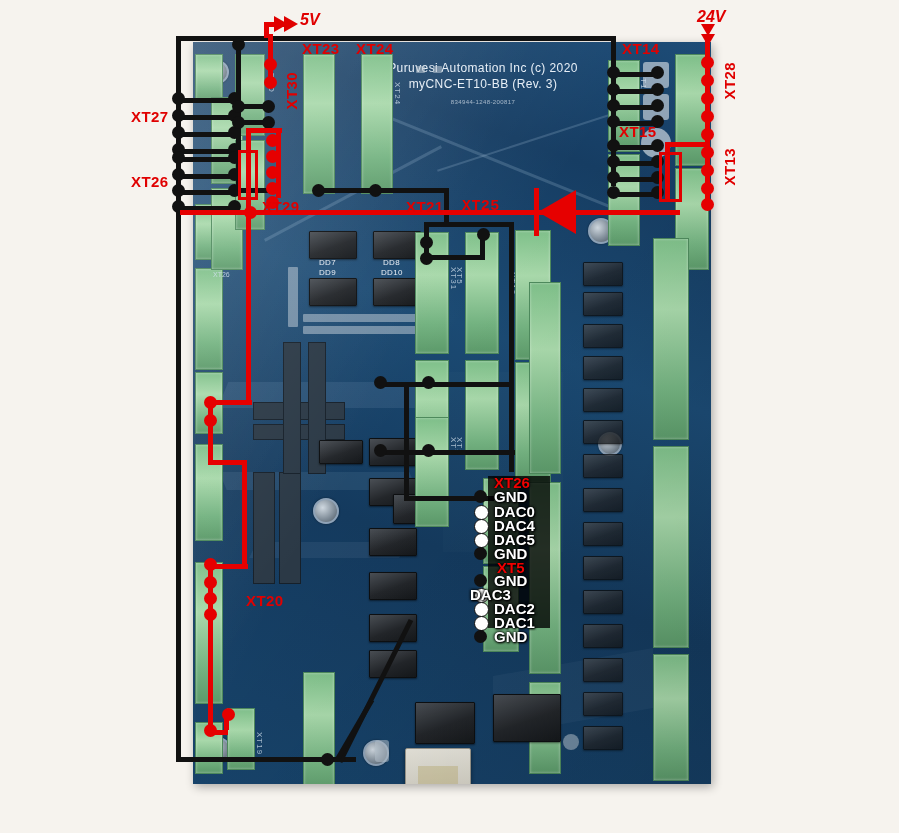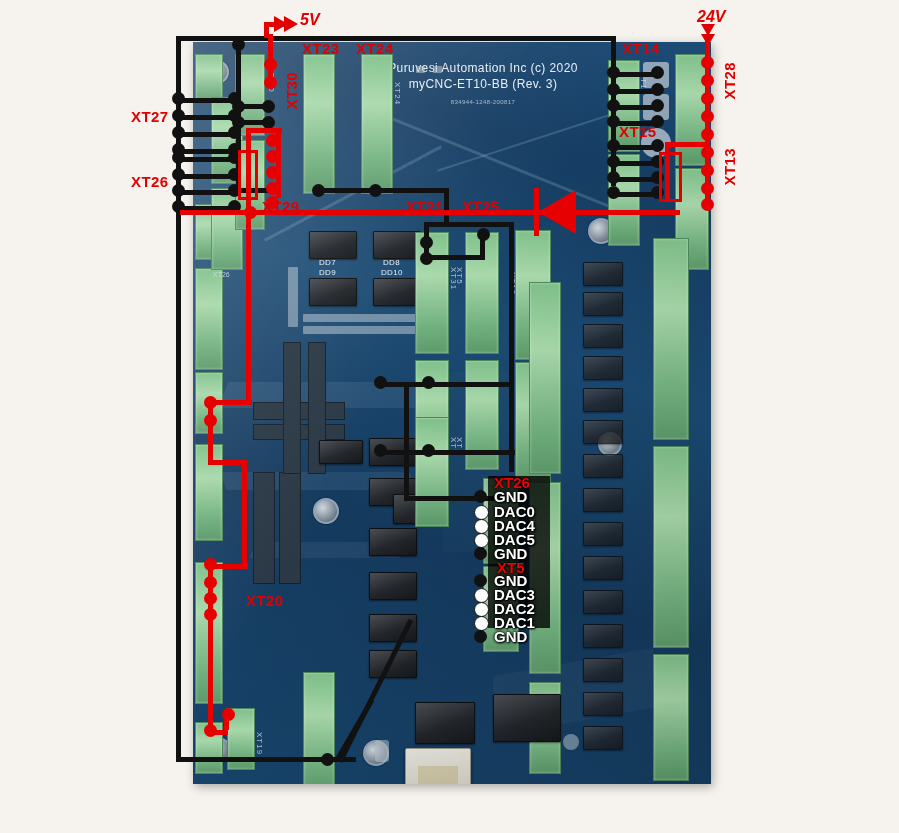--- a/index.html
+++ b/index.html
@@ -406,42 +406,42 @@
   <div class="lab" style="left:131px;top:173px;">XT26</div>
   <div class="lab" style="left:302px;top:40px;">XT23</div>
   <div class="lab" style="left:356px;top:40px;">XT24</div>
   <div class="labv" style="left:283px;top:72px;">XT30</div>
   <div class="lab" style="left:262px;top:198px;">XT29</div>
   <div class="lab" style="left:622px;top:40px;">XT14</div>
   <div class="lab" style="left:619px;top:123px;">XT15</div>
   <div class="labv" style="left:721px;top:62px;">XT28</div>
   <div class="labv" style="left:721px;top:148px;">XT13</div>
   <div class="lab" style="left:406px;top:198px;">XT21</div>
-  <div class="lab" style="left:462px;top:198px;">XT25</div>
+  <div class="lab" style="left:462px;top:198px;font-family:Liberation Mono, monospace;">XT25</div>
   <div class="lab" style="left:246px;top:592px;">XT20</div>
 
   <div class="blk" style="left:488px;top:476px;width:62px;height:152px;"></div>
 
   <div class="pinhdr" style="left:494px;top:474px;">XT26</div>
   <div class="dot" style="left:474px;top:490px;"></div>
   <div class="pinlab" style="left:494px;top:488px;">GND</div>
   <div class="wdot" style="left:474px;top:505px;"></div>
   <div class="pinlab" style="left:494px;top:503px;">DAC0</div>
   <div class="wdot" style="left:474px;top:519px;"></div>
   <div class="pinlab" style="left:494px;top:517px;">DAC4</div>
   <div class="wdot" style="left:474px;top:533px;"></div>
   <div class="pinlab" style="left:494px;top:531px;">DAC5</div>
   <div class="dot" style="left:474px;top:547px;"></div>
   <div class="pinlab" style="left:494px;top:545px;">GND</div>
 
   <div class="pinhdr" style="left:497px;top:559px;">XT5</div>
   <div class="dot" style="left:474px;top:574px;"></div>
   <div class="pinlab" style="left:494px;top:572px;">GND</div>
   <div class="wdot" style="left:474px;top:588px;"></div>
-  <div class="pinlab" style="left:494px;top:586px;">DAC3</div>
+  <div class="pinlab" style="left:470px;top:586px;">DAC3</div>
   <div class="wdot" style="left:474px;top:602px;"></div>
   <div class="pinlab" style="left:494px;top:600px;">DAC2</div>
   <div class="wdot" style="left:474px;top:616px;"></div>
   <div class="pinlab" style="left:494px;top:614px;">DAC1</div>
   <div class="dot" style="left:474px;top:630px;"></div>
   <div class="pinlab" style="left:494px;top:628px;">GND</div>
 
 </div>
 
 </body></html>

